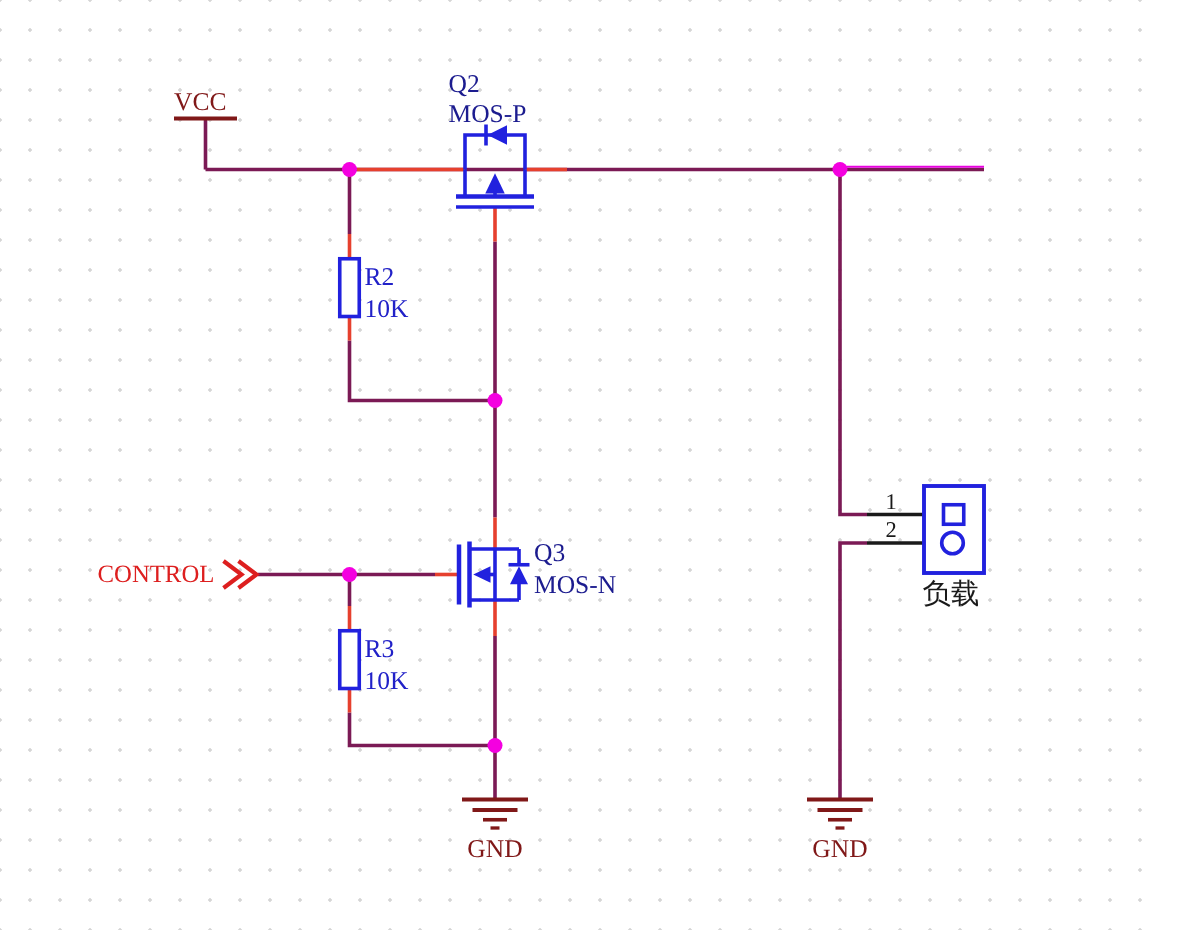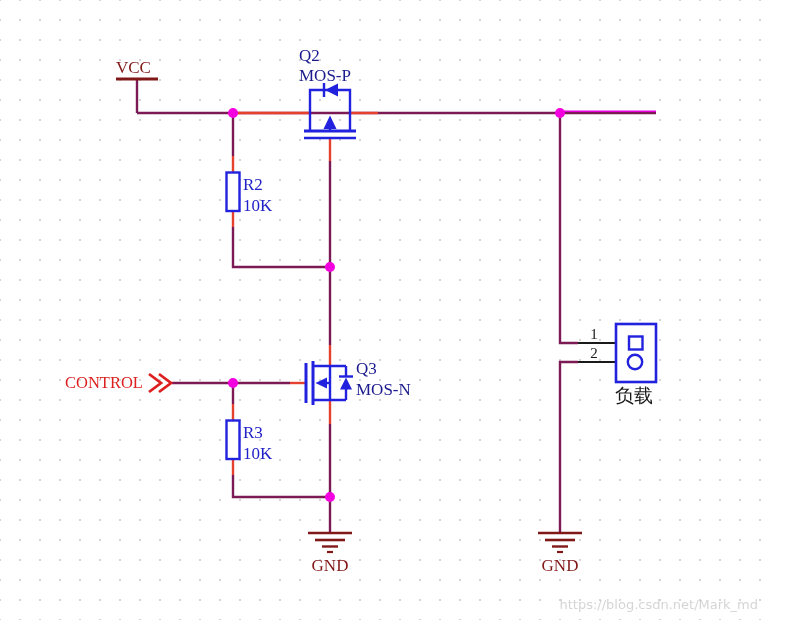--- a/index.html
+++ b/index.html
@@ -167,14 +167,13 @@
     <g>
       <circle class="junction" cx="233" cy="113" r="5"></circle>
       <circle class="junction" cx="560" cy="113" r="5"></circle>
       <circle class="junction" cx="330" cy="267" r="5"></circle>
       <circle class="junction" cx="233" cy="383" r="5"></circle>
       <circle class="junction" cx="330" cy="497" r="5"></circle>
     </g>
   </svg>
 
   
-  <div class="watermark-url">https://blog.csdn.net/Mark_md</div>
 </div>
 
 </body></html>

